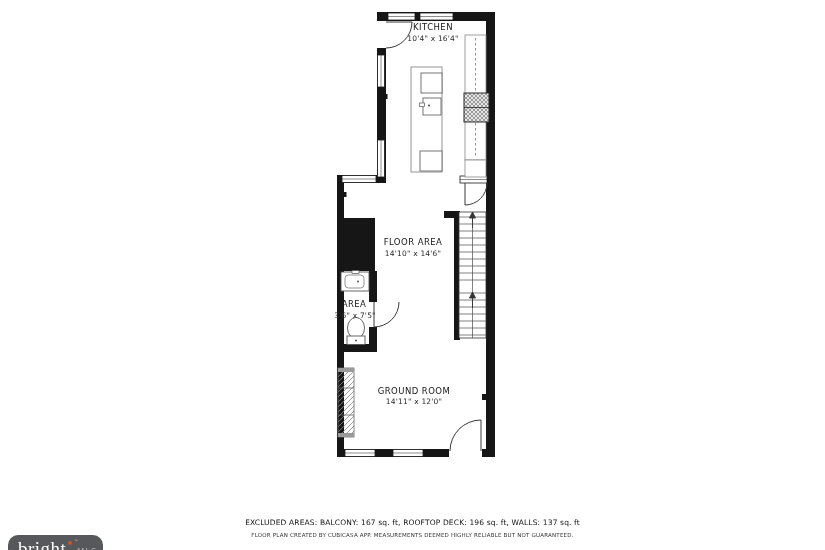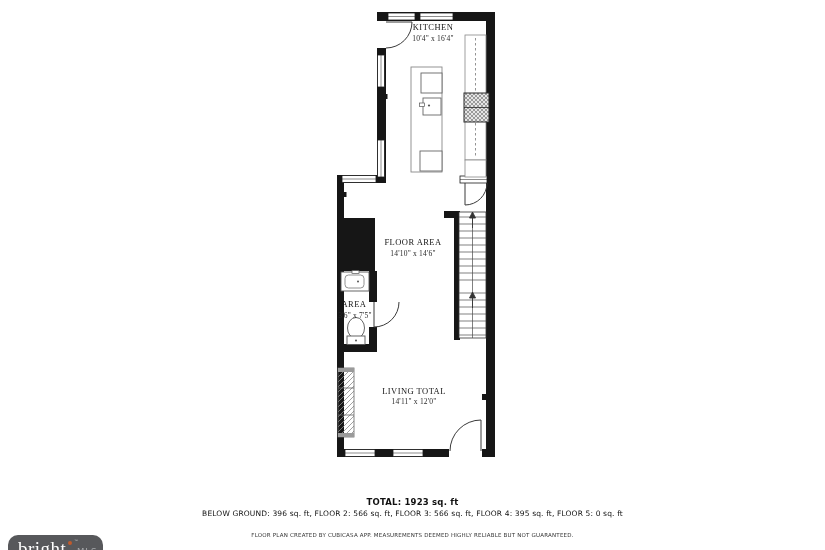--- a/index.html
+++ b/index.html
@@ -1,21 +1,21 @@
 <!DOCTYPE html>
 <html><head>
 <meta charset="utf-8">
 <style>
   html,body{margin:0;padding:0;background:#fff;}
   #canvas{
     position:relative;width:825px;height:550px;background:#ffffff;
     font-family:"DejaVu Sans","Liberation Sans",sans-serif;overflow:hidden;
   }
   #plan-svg{position:absolute;left:0;top:0;}
-  .label{position:absolute;transform:translateX(-50%);text-align:center;color:#1d1d1d;white-space:nowrap;font-family:Liberation Serif, serif;}
+  .label{position:absolute;transform:translateX(-50%);text-align:center;color:#1d1d1d;white-space:nowrap;}
   .room-name{font-size:8.5px;letter-spacing:.45px;color:#161616;}
   .room-dims{font-size:7.5px;letter-spacing:.2px;color:#2a2a2a;}
   .footer-line{position:absolute;left:0;width:825px;text-align:center;color:#111;white-space:nowrap;}
   .footer-total{font-size:8.5px;font-weight:bold;letter-spacing:.2px;}
   .footer-detail{font-size:7.5px;letter-spacing:.15px;}
   .footer-disclaimer{font-size:5.5px;letter-spacing:.2px;color:#333;}
   #brand-logo{
     position:absolute;left:8px;top:535px;width:95px;height:36px;
     background:#57585b;border-radius:10px;
   }
@@ -147,25 +147,24 @@
 
   <div class="label room-name" style="left:433px;top:22px">KITCHEN</div>
   <div class="label room-dims" style="left:433px;top:34px">10'4" x 16'4"</div>
 
   <div class="label room-name" style="left:413px;top:237px">FLOOR AREA</div>
   <div class="label room-dims" style="left:413px;top:249px">14'10" x 14'6"</div>
 
   <div class="label room-name" style="left:354px;top:299px">AREA</div>
   <div class="label room-dims" style="left:355px;top:311px">3'6" x 7'5"</div>
 
-  <div class="label room-name" style="left:414px;top:386px">LIVING TOTAL</div>
+  <div class="label room-name" style="left:414px;top:386px">GROUND ROOM</div>
   <div class="label room-dims" style="left:414px;top:397px">14'11" x 12'0"</div>
 
-  <div class="footer-line footer-total" style="top:497px">TOTAL: 1923 sq. ft</div>
-  <div class="footer-line footer-detail" style="top:509px">BELOW GROUND: 396 sq. ft, FLOOR 2: 566 sq. ft, FLOOR 3: 566 sq. ft, FLOOR 4: 395 sq. ft, FLOOR 5: 0 sq. ft</div>
+  <div class="footer-line footer-detail" style="top:518px">EXCLUDED AREAS: BALCONY: 167 sq. ft, ROOFTOP DECK: 196 sq. ft, WALLS: 137 sq. ft</div>
   <div class="footer-line footer-disclaimer" style="top:532px">FLOOR PLAN CREATED BY CUBICASA APP. MEASUREMENTS DEEMED HIGHLY RELIABLE BUT NOT GUARANTEED.</div>
 
   <div id="brand-logo">
     <span id="brand-word">bright</span>
     <span id="brand-dot"></span>
     <span id="brand-tm">™</span>
     <span id="brand-suffix">MLS</span>
   </div>
 
 </div>

